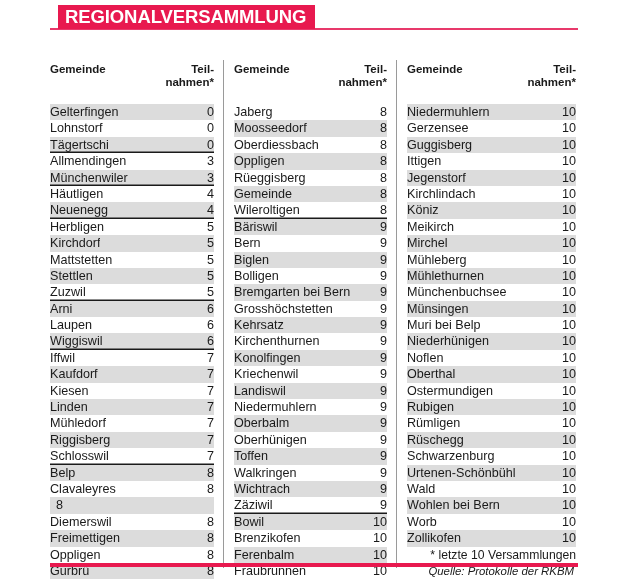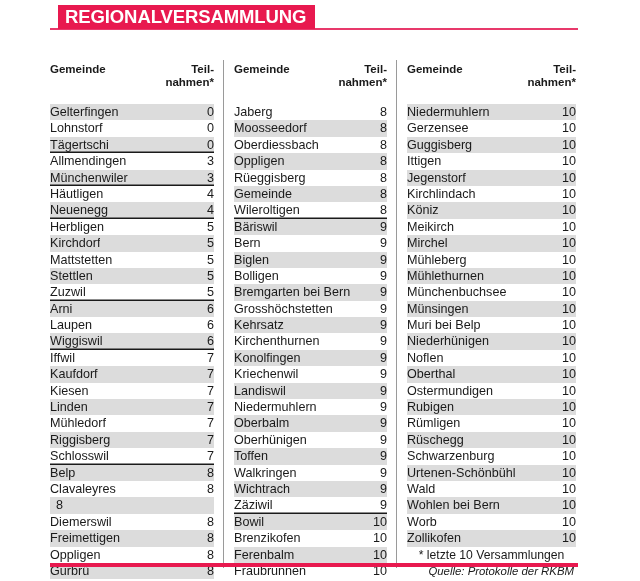--- a/index.html
+++ b/index.html
@@ -104,21 +104,21 @@
     text-align: right;
     white-space: nowrap;
     padding-left: 6px;
   }
 
   .note {
     font-size: 12.2px;
     line-height: 16.4px;
     height: 16.4px;
     white-space: nowrap;
-    text-align: center;
+    text-align: right;
   }
   .source {
     font-size: 11.4px;
     font-style: italic;
     line-height: 16px;
     height: 16px;
     white-space: nowrap;
     text-align: right;
     padding-right: 2px;
   }

